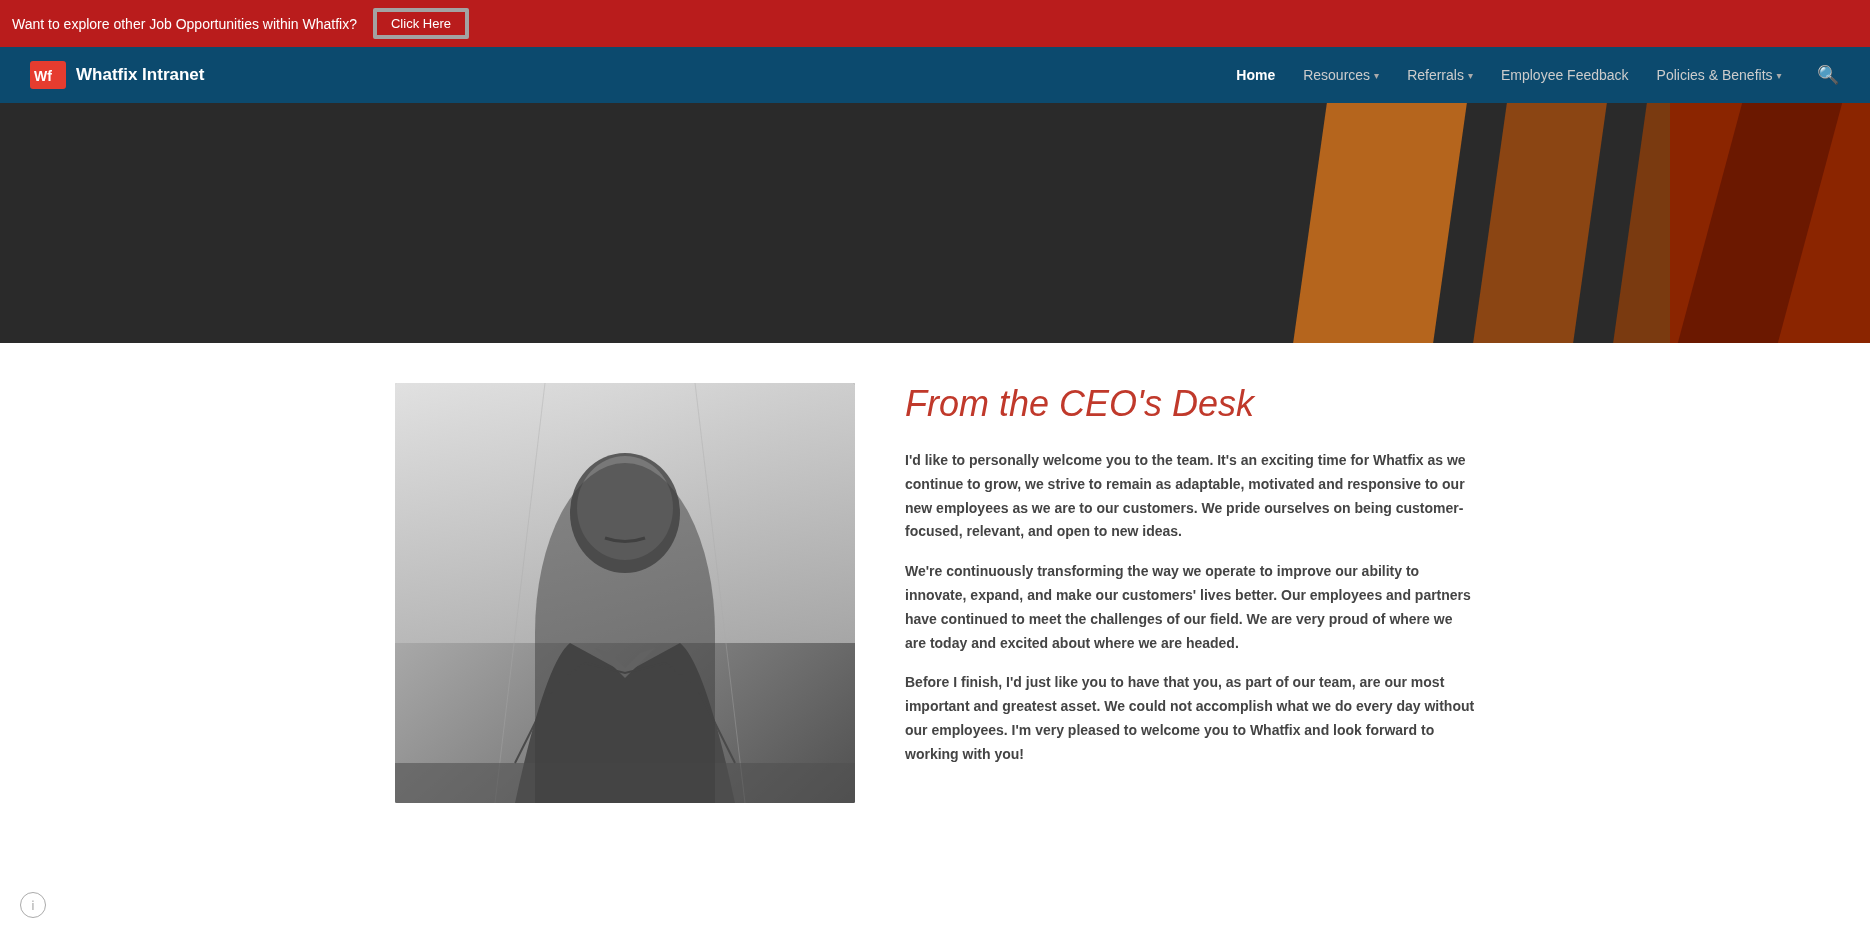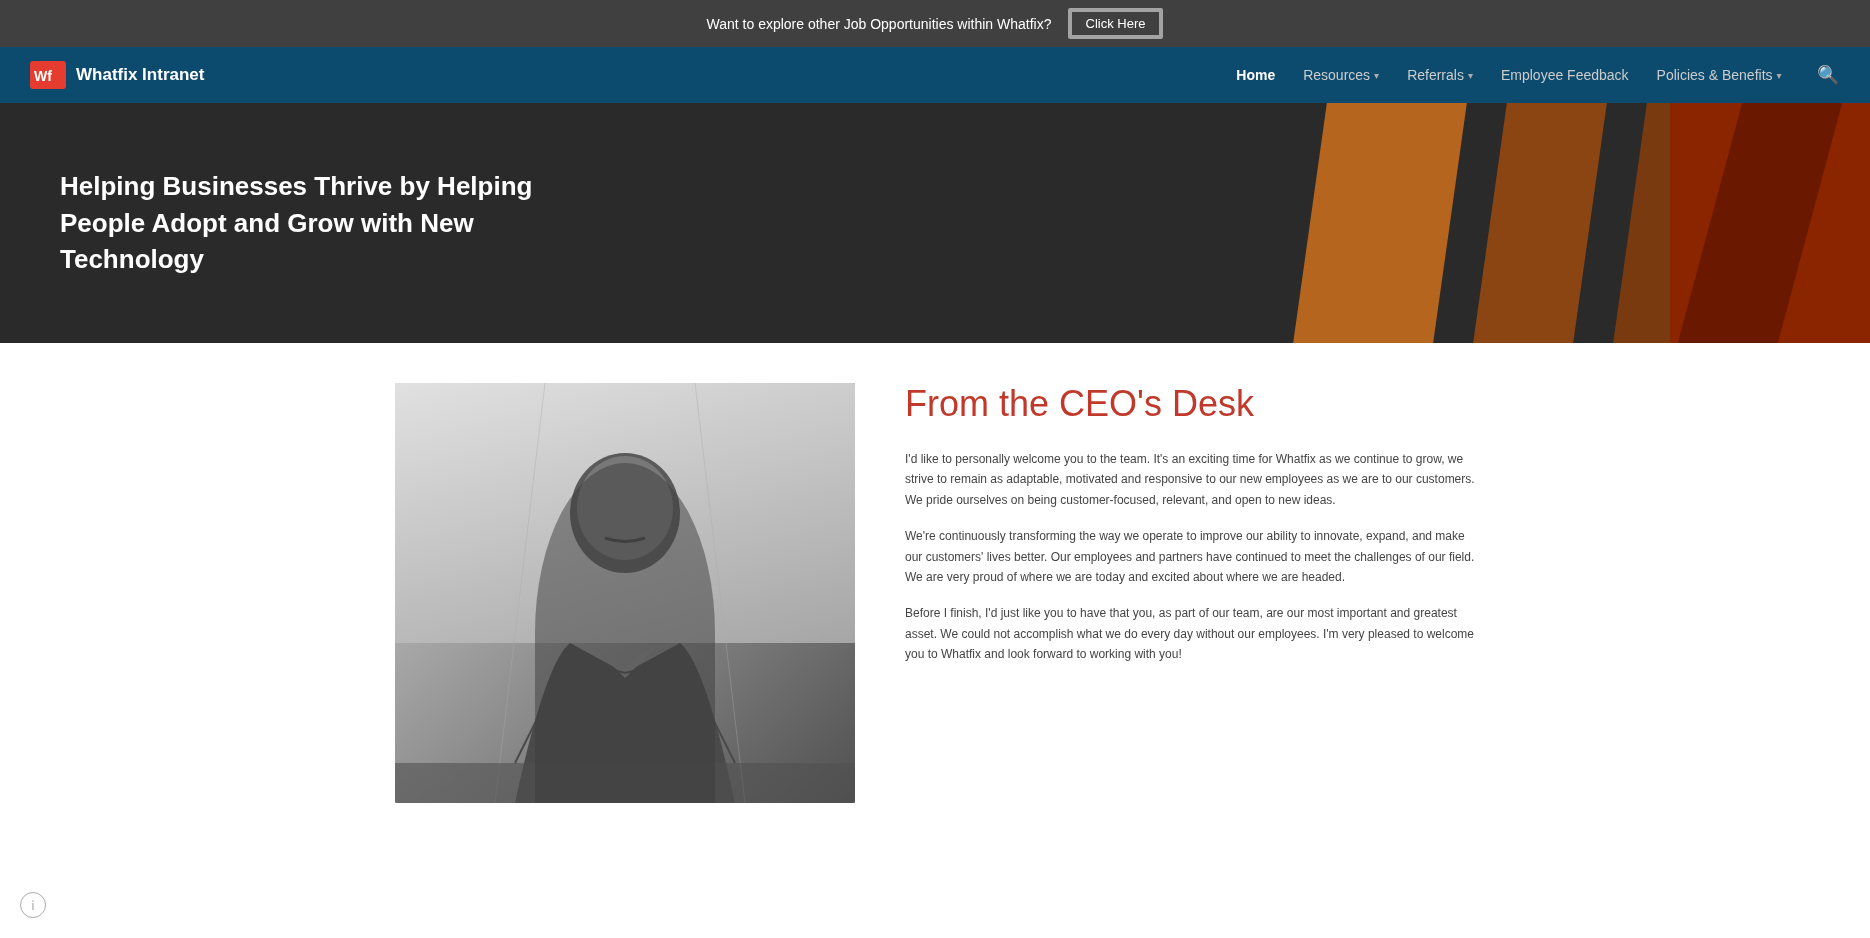--- a/index.html
+++ b/index.html
@@ -1,27 +1,27 @@
 <!DOCTYPE html>
 <html><head>
   <meta charset="utf-8">
   <style>
     * { margin: 0; padding: 0; box-sizing: border-box; }
     body { font-family: Arial, sans-serif; background: #fff; color: #333; }
 
     
     .announcement-bar {
-      background: #404040;
+      background: #b91c1c;
       color: #fff;
       text-align: center;
-      padding: 8px 4px;
+      padding: 8px 12px;
       font-size: 14px;
       display: flex;
       align-items: center;
-      justify-content: center;
+      justify-content: flex-start;
       gap: 16px;
     }
     .announcement-bar button {
       background: transparent;
       border: 4px solid #a3a3a3;
       color: #fff;
       padding: 4px 14px;
       font-size: 13px;
       cursor: pointer;
       border-radius: 2px;
@@ -205,26 +205,28 @@
 
     .ceo-text-col {
       flex: 1;
       padding-left: 50px;
     }
     .ceo-title {
       font-size: 36px;
       color: #c0392b;
       font-weight: 400;
       margin-bottom: 24px;
+      font-style: italic;
     }
     .ceo-body p {
-      font-size: 12px;
+      font-size: 14px;
       line-height: 1.7;
       color: #444;
       margin-bottom: 16px;
+      font-weight: bold;
     }
     .ceo-signature {
       font-size: 14px;
       color: #555;
       font-weight: 600;
       margin-top: 8px;
     }
 
     
     .info-icon {
@@ -280,23 +282,20 @@
       <span>Policies &amp; Benefits</span>
       <span class="chevron">▾</span>
     </a>
     <button class="search-icon-btn">
       <span>🔍</span>
     </button>
   </nav>
 </header>
 
 <section class="hero">
-  <div class="hero-text">
-    <h1>Helping Businesses Thrive by Helping People Adopt and Grow with New Technology</h1>
-  </div>
   <div class="hero-graphic">
     <div class="shape-container">
       <div class="shape1"></div>
       <div class="shape2"></div>
       <div class="shape3"></div>
       <div class="shape4"></div>
       <div class="shape5"></div>
     </div>
   </div>
 </section>

